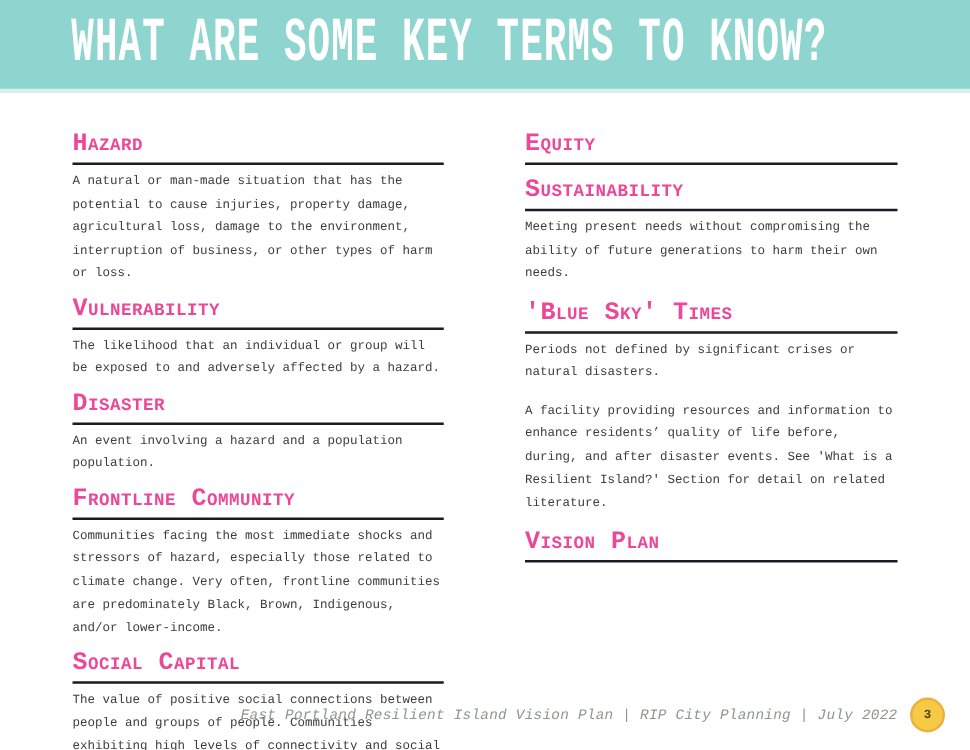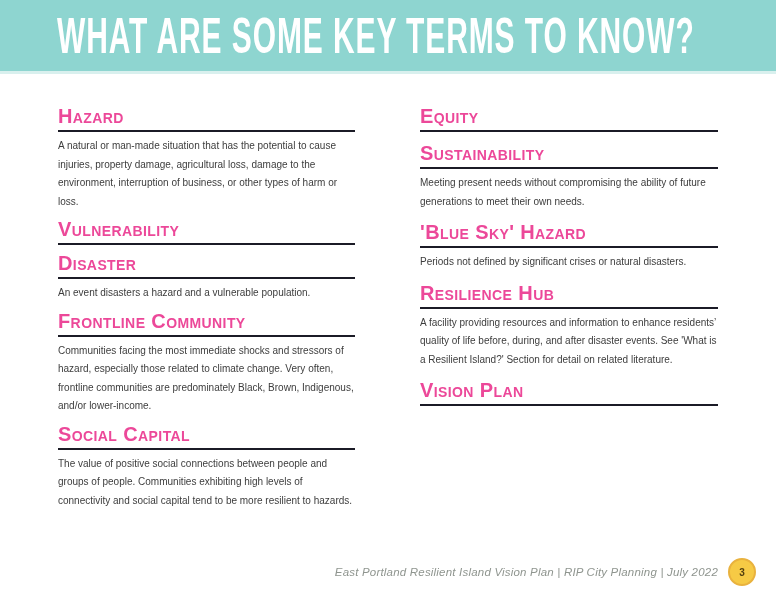--- a/index.html
+++ b/index.html
@@ -2,21 +2,21 @@
 <html><head>
 <meta charset="utf-8">
 <style>
   html, body { margin: 0; padding: 0; background: #ffffff; }
   .page {
     position: relative;
     width: 776px;
     height: 600px;
     background: #ffffff;
     overflow: hidden;
-    font-family: Liberation Sans, sans-serif;
+    font-family: Liberation Mono, monospace;
   }
 
   
   .band {
     height: 71px;
     background: #8ed5d0;
     border-bottom: 3px solid #d9f0ee;
     display: flex;
     align-items: center;
   }
@@ -103,49 +103,49 @@
 
   <div class="content">
 
     <div class="col">
       <div class="term">
         <h3 class="term-title">Hazard</h3>
         <p class="term-def">A natural or man-made situation that has the potential to cause injuries, property damage, agricultural loss, damage to the environment, interruption of business, or other types of harm or loss.</p>
       </div>
       <div class="term">
         <h3 class="term-title">Vulnerability</h3>
+        <p class="term-def">The likelihood that an individual or group will be exposed to and adversely affected by a hazard.</p>
       </div>
       <div class="term">
         <h3 class="term-title">Disaster</h3>
-        <p class="term-def">An event disasters a hazard and a vulnerable population.</p>
+        <p class="term-def">An event involving a hazard and a population population.</p>
       </div>
       <div class="term">
         <h3 class="term-title">Frontline Community</h3>
         <p class="term-def">Communities facing the most immediate shocks and stressors of hazard, especially those related to climate change. Very often, frontline communities are predominately Black, Brown, Indigenous, and/or lower-income.</p>
       </div>
       <div class="term">
         <h3 class="term-title">Social Capital</h3>
         <p class="term-def">The value of positive social connections between people and groups of people. Communities exhibiting high levels of connectivity and social capital tend to be more resilient to hazards.</p>
       </div>
     </div>
 
     <div class="col right">
       <div class="term">
         <h3 class="term-title">Equity</h3>
       </div>
       <div class="term">
         <h3 class="term-title">Sustainability</h3>
-        <p class="term-def">Meeting present needs without compromising the ability of future generations to meet their own needs.</p>
+        <p class="term-def">Meeting present needs without compromising the ability of future generations to harm their own needs.</p>
       </div>
       <div class="term">
-        <h3 class="term-title">'Blue Sky' Hazard</h3>
+        <h3 class="term-title">'Blue Sky' Times</h3>
         <p class="term-def">Periods not defined by significant crises or natural disasters.</p>
       </div>
       <div class="term">
-        <h3 class="term-title">Resilience Hub</h3>
         <p class="term-def">A facility providing resources and information to enhance residents’ quality of life before, during, and after disaster events. See 'What is a Resilient Island?' Section for detail on related literature.</p>
       </div>
       <div class="term">
         <h3 class="term-title">Vision Plan</h3>
       </div>
     </div>
 
   </div>
 
   <div class="footer">

